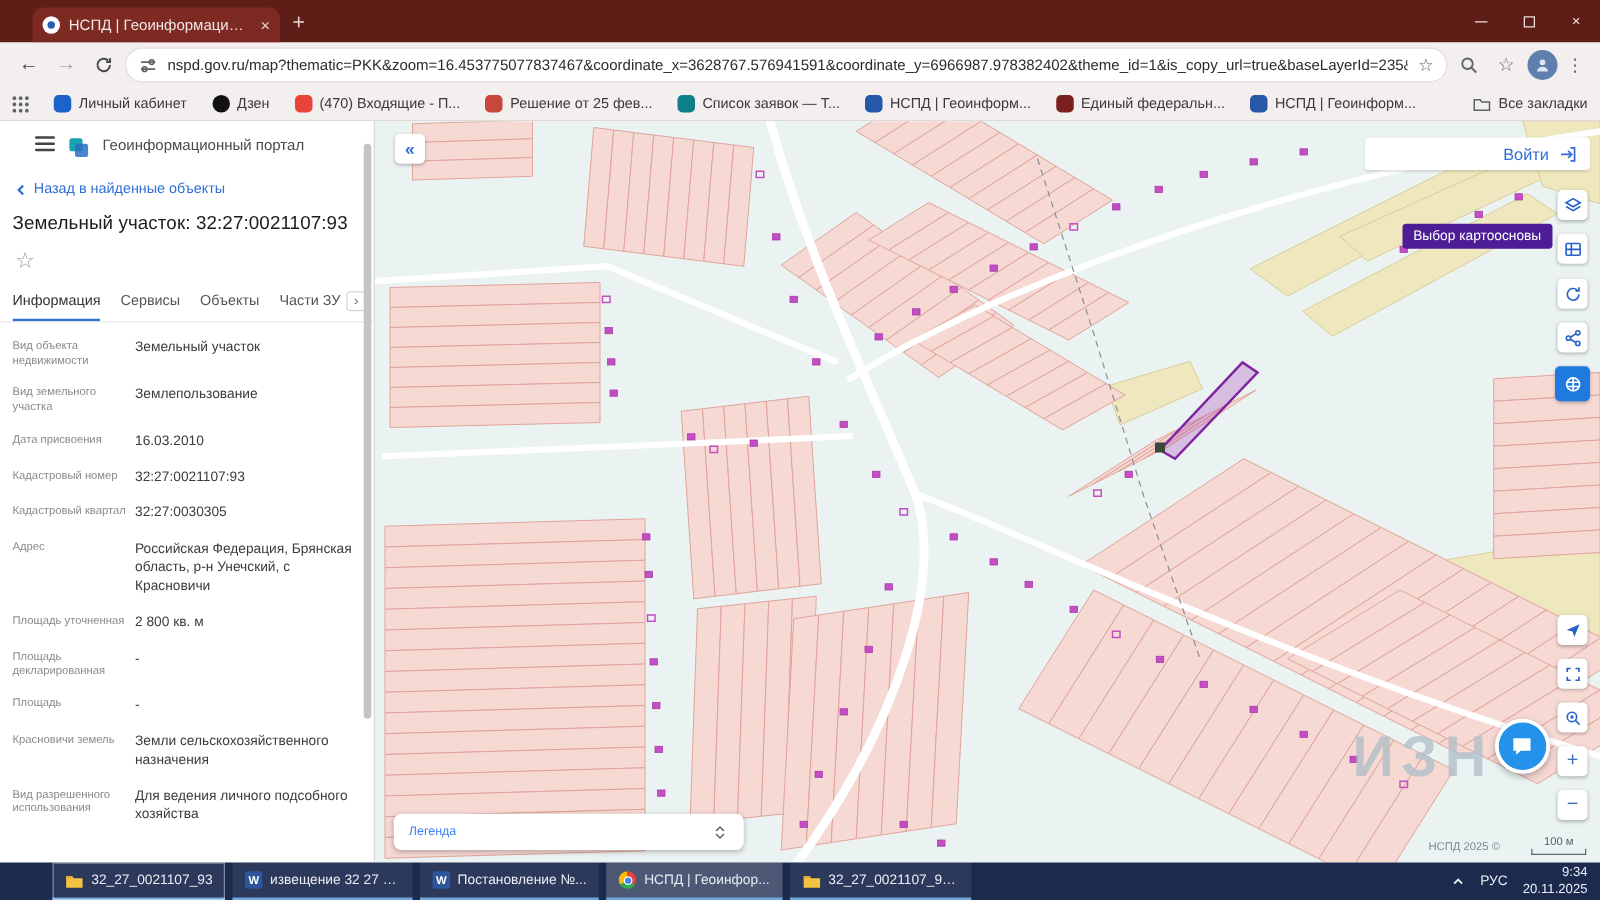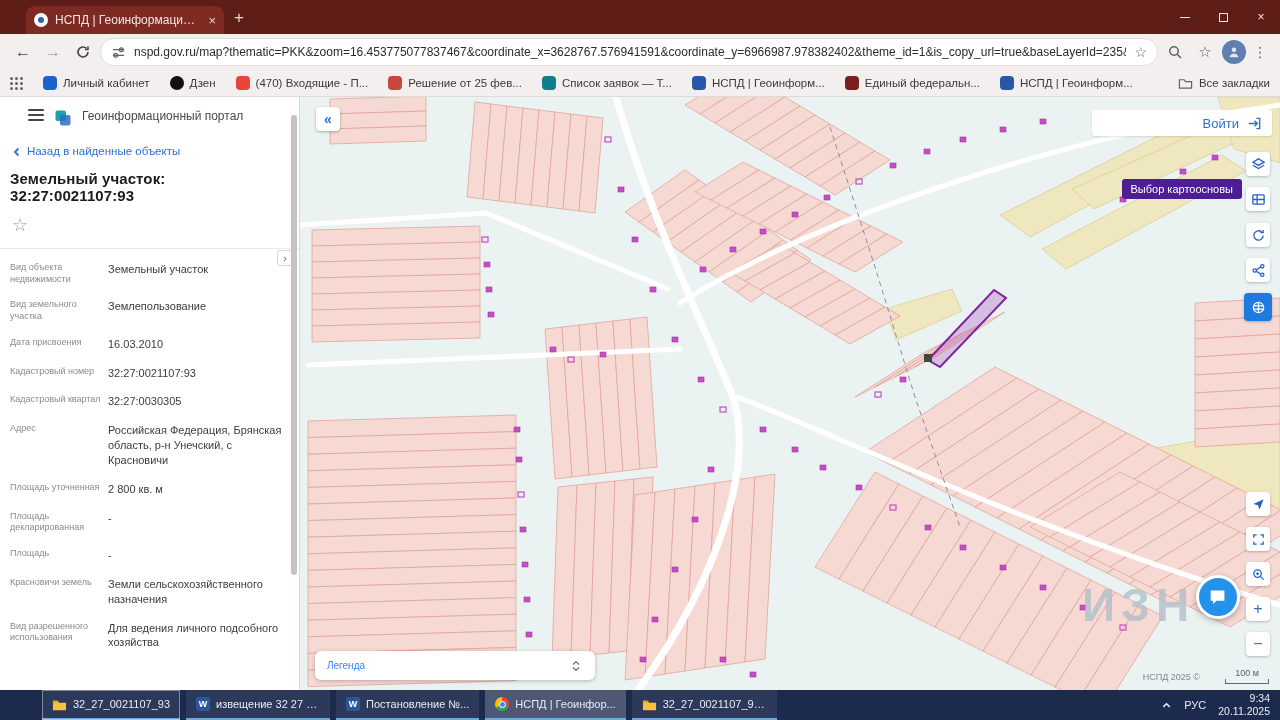--- a/index.html
+++ b/index.html
@@ -43,21 +43,21 @@
 
   
   .sidebar{position:absolute;top:97px;left:0;width:300px;bottom:30px;background:#fff;border-right:1px solid #d8d8d8;overflow:hidden}
   .sb-header{display:flex;align-items:flex-start;gap:10px;padding:12px 12px 4px 28px}
   .hamburger{width:16px;display:flex;flex-direction:column;gap:3px;cursor:pointer}
   .hamburger span{display:block;height:2px;background:#444;border-radius:1px}
   .sb-logo{width:18px;height:18px;flex:none}
   .sb-title{font-size:12px;color:#4a4a4a}
   .back-link{display:flex;align-items:flex-end;gap:5px;color:#2f6fd6;font-size:11.5px;margin:14px 12px 0 12px;cursor:pointer}
   .back-link svg{width:10px;height:10px;stroke:#2f6fd6;fill:none;stroke-width:1.8}
-  .obj-title{font-size:15px;font-weight:bold;color:#1c1c1c;margin:13px 12px 0 10px;letter-spacing:.1px}
+  .obj-title{font-size:15px;font-weight:normal;color:#1c1c1c;margin:13px 12px 0 10px;letter-spacing:.1px}
   .fav-star{font-size:18px;color:#9aa0a6;margin:10px 12px 0 12px;cursor:pointer;width:20px}
   .tabs-row{position:relative;margin-top:12px;border-bottom:1px solid #e8e8e8;padding:0 24px 0 10px}
   .tabs{display:flex;gap:16px;overflow:hidden;white-space:nowrap}
   .tabs .tabi{font-size:11.5px;color:#555;padding:4px 0 8px 0;cursor:pointer;flex:none}
   .tabs .tabi.active{color:#333;border-bottom:2px solid #2f6fd6}
   .tabs-more{position:absolute;right:6px;top:2px;width:16px;height:16px;border:1px solid #d5d5d5;border-radius:3px;display:flex;align-items:center;justify-content:center;font-size:11px;color:#666;cursor:pointer;background:#fff}
   .fields{padding:6px 14px 0 10px}
   .frow{display:flex;gap:6px;padding:7px 0}
   .flabel{width:92px;flex:none;font-size:9px;color:#8a8a8a;line-height:1.3}
   .fvalue{flex:1;font-size:11px;color:#3c3c3c;line-height:1.35}
@@ -236,20 +236,26 @@
   </div>
   <a class="back-link">
     <svg viewBox="0 0 10 10">
         <path d="M6.5 1.5 3 5l3.5 3.5"></path>
       </svg>
     <span>Назад в найденные объекты</span>
   </a>
   <h1 class="obj-title">Земельный участок: 32:27:0021107:93</h1>
   <div class="fav-star">☆</div>
   <div class="tabs-row">
+    <div class="tabs">
+        <div class="tabi active">Информация</div>
+        <div class="tabi">Сервисы</div>
+        <div class="tabi">Объекты</div>
+        <div class="tabi">Части ЗУ</div>
+      </div>
     <div class="tabs-more">›</div>
   </div>
   <div class="fields">
       <div class="frow">
         <div class="flabel">Вид объекта недвижимости</div>
         <div class="fvalue">Земельный участок</div>
       </div>
       <div class="frow">
         <div class="flabel">Вид земельного участка</div>
         <div class="fvalue">Землепользование</div>

